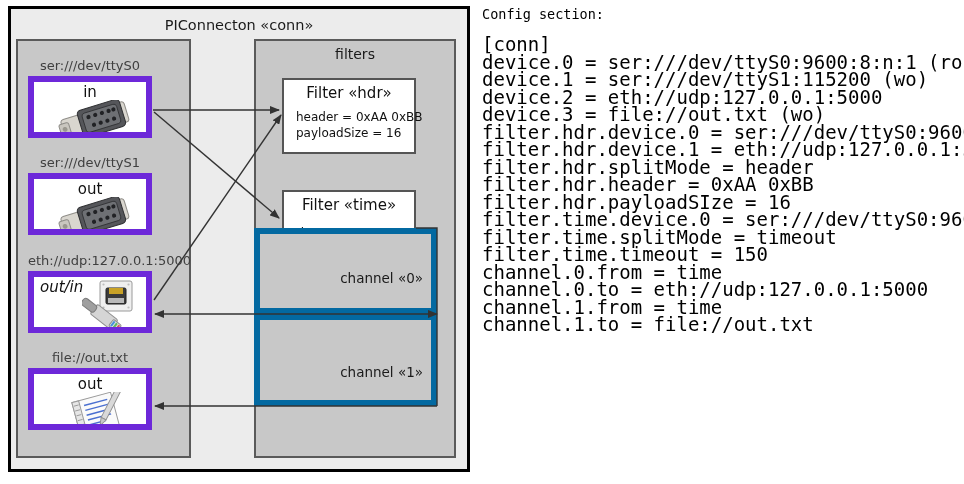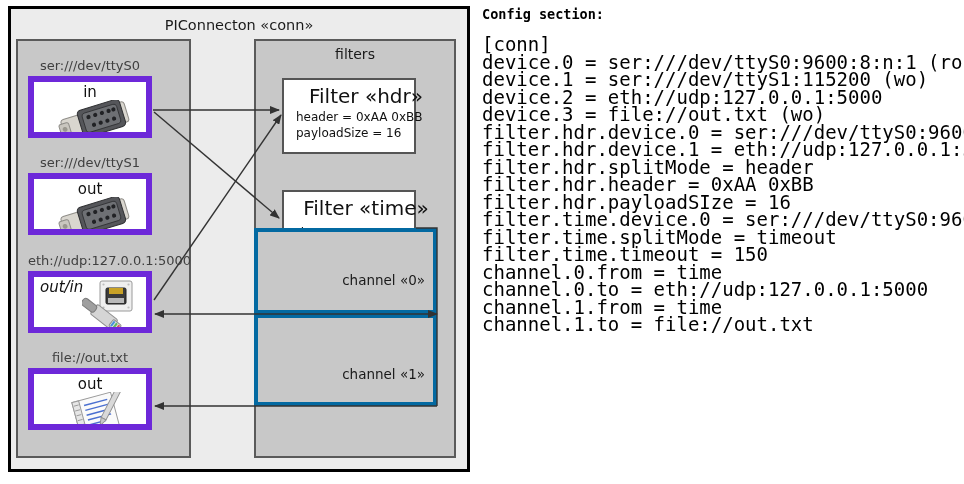--- a/index.html
+++ b/index.html
@@ -45,43 +45,43 @@
   }
   .device-dir.left{text-align:left;padding-left:6px;width:auto;font-style:italic;}
 
   
   .filter-card{
     position:absolute;background:#fff;border:2px solid #555;
     box-sizing:border-box;
   }
   .filter-title{
     position:absolute;left:0;top:4px;width:100%;text-align:center;
-    font-size:20px;color:#111;padding-left:17px;
+    font-size:15px;color:#111;
   }
   .filter-prop{
     position:absolute;left:12px;font-size:12px;color:#111;white-space:nowrap;
   }
 
   
   .channel-box{
-    position:absolute;background:#c8c8c8;border:4px solid #0369a1;
+    position:absolute;background:#c8c8c8;border:6px solid #0369a1;
     box-sizing:border-box;
   }
   .channel-label{
     position:absolute;right:8px;bottom:4px;font-size:13.5px;color:#1a1a1a;
   }
 
   
   #edges{position:absolute;left:0;top:0;width:470px;height:484px;overflow:visible;}
 
   
   .config-pane{position:absolute;left:482px;top:6px;width:478px;}
   .config-heading{
     font-family:"DejaVu Sans Mono","Liberation Mono",monospace;
-    font-size:13.5px;font-weight:bold;color:#000;margin:0 0 14px 0;
+    font-size:13.5px;font-weight:normal;color:#000;margin:0 0 14px 0;
   }
   .config-code{
     font-family:"DejaVu Sans Mono","Liberation Mono",monospace;
     font-size:19px;line-height:17.5px;color:#000;white-space:pre;margin:0;
   }
 
   
   .icon-wrap{position:absolute;pointer-events:none;}
 </style>
 </head>

